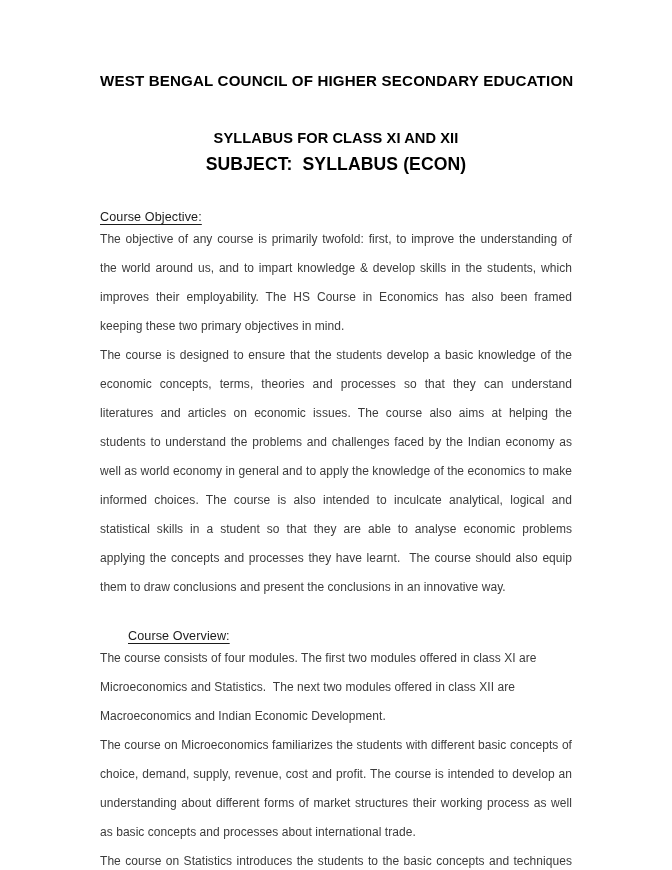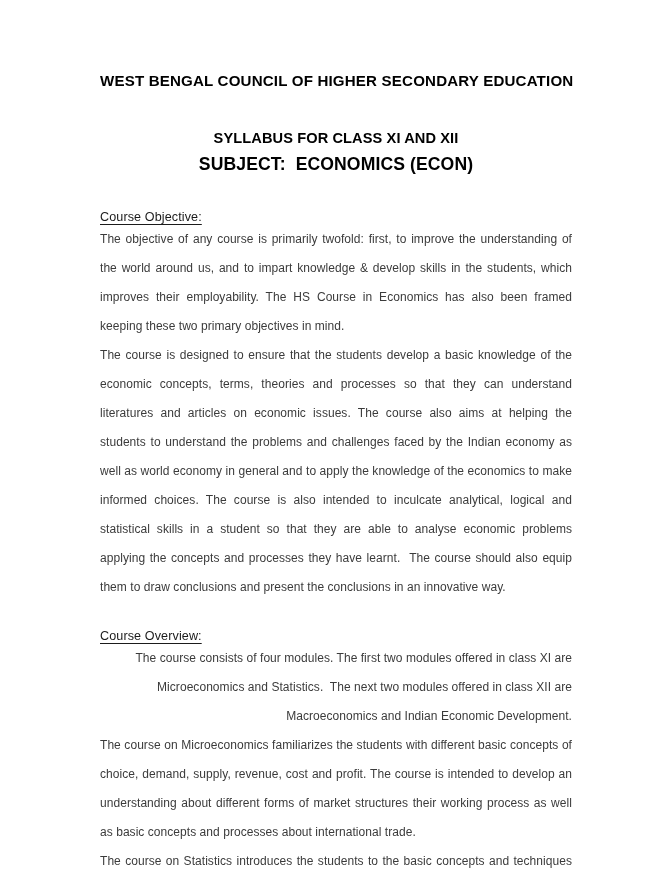--- a/index.html
+++ b/index.html
@@ -60,48 +60,48 @@
     font-size: 12.6px;
     font-weight: normal;
     color: #1b1b1b;
     text-decoration: underline;
     text-underline-offset: 2.5px;
     letter-spacing: 0.1px;
     margin: 0;
     line-height: 16px;
   }
   .heading-objective { margin-top: 31px; }
-  .heading-overview  { margin-top: 26px; }
+  .heading-overview  { margin-top: 26px; margin-left: 28px; }
 
   
   p.body-text {
     font-size: 12px;
     color: #3b3b3b;
     line-height: 29px;
     margin: 0;
     letter-spacing: 0.05px;
     white-space: pre-wrap;
   }
   p.justify { text-align: justify; text-justify: inter-word; }
-  p.left    { text-align: right; }
+  p.left    { text-align: left; }
 
   .gap-after-heading { margin-top: 17px; }
   .gap-para          { margin-top: 11px; }
   .gap-tight         { margin-top: 0px; }
 </style>
 </head>
 <body>
 
 <div class="page">
   <div class="content">
 
     <div class="title-block">
       <div class="title-line-1">WEST BENGAL COUNCIL OF HIGHER SECONDARY EDUCATION</div>
       <div class="title-line-2">SYLLABUS FOR CLASS XI AND XII</div>
-      <div class="title-line-3">SUBJECT:  ECONOMICS (ECON)</div>
+      <div class="title-line-3">SUBJECT:  SYLLABUS (ECON)</div>
     </div>
 
     <div>
       <div class="section-heading heading-objective">Course Objective:</div>
       <p class="body-text justify gap-after-heading">The objective of any course is primarily twofold: first, to improve the understanding of the world around us, and to impart knowledge &amp; develop skills in the students, which improves their employability. The HS Course in Economics has also been framed keeping these two primary objectives in mind.</p>
       <p class="body-text justify gap-tight">The course is designed to ensure that the students develop a basic knowledge of the economic concepts, terms, theories and processes so that they can understand literatures and articles on economic issues. The course also aims at helping the students to understand the problems and challenges faced by the Indian economy as well as world economy in general and to apply the knowledge of the economics to make informed choices. The course is also intended to inculcate analytical, logical and statistical skills in a student so that they are able to analyse economic problems applying the concepts and processes they have learnt.  The course should also equip them to draw conclusions and present the conclusions in an innovative way.</p>
     </div>
 
     <div>
       <div class="section-heading heading-overview">Course Overview:</div>

